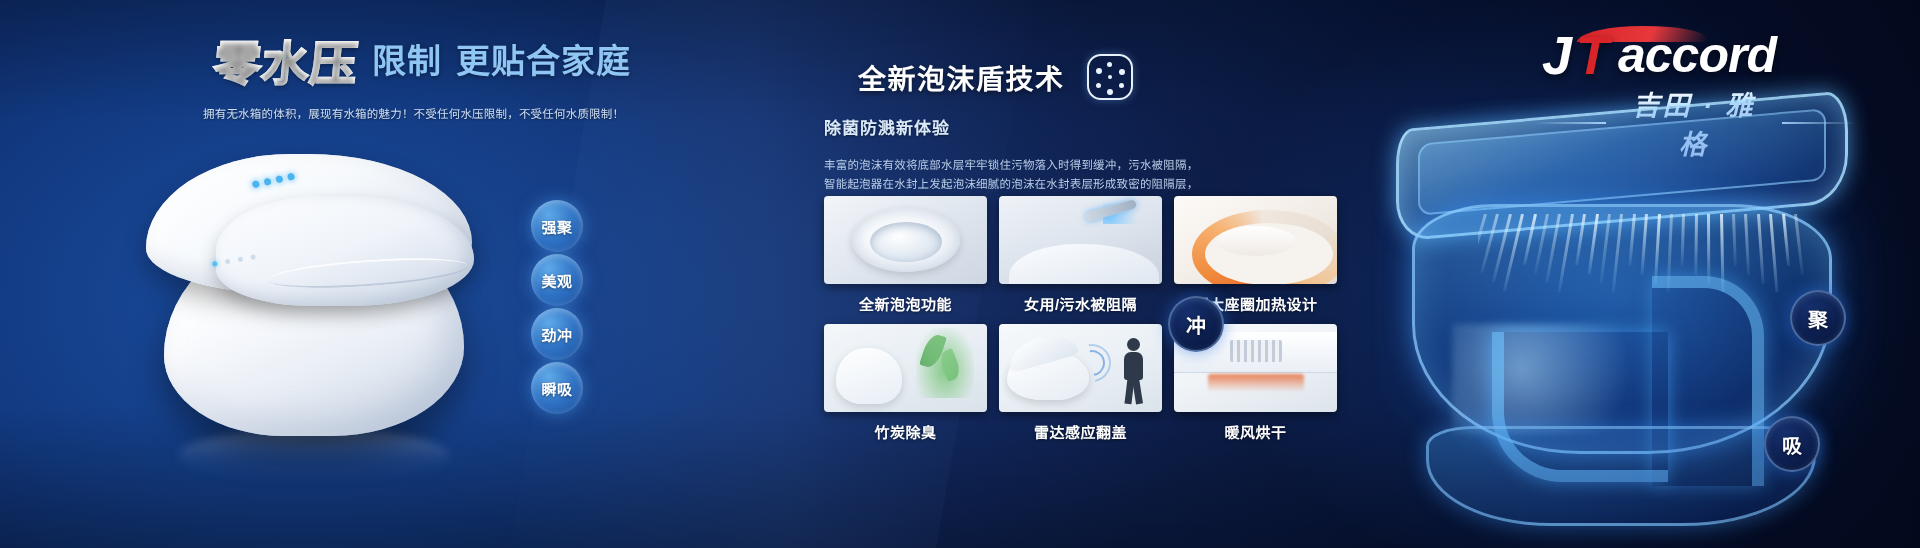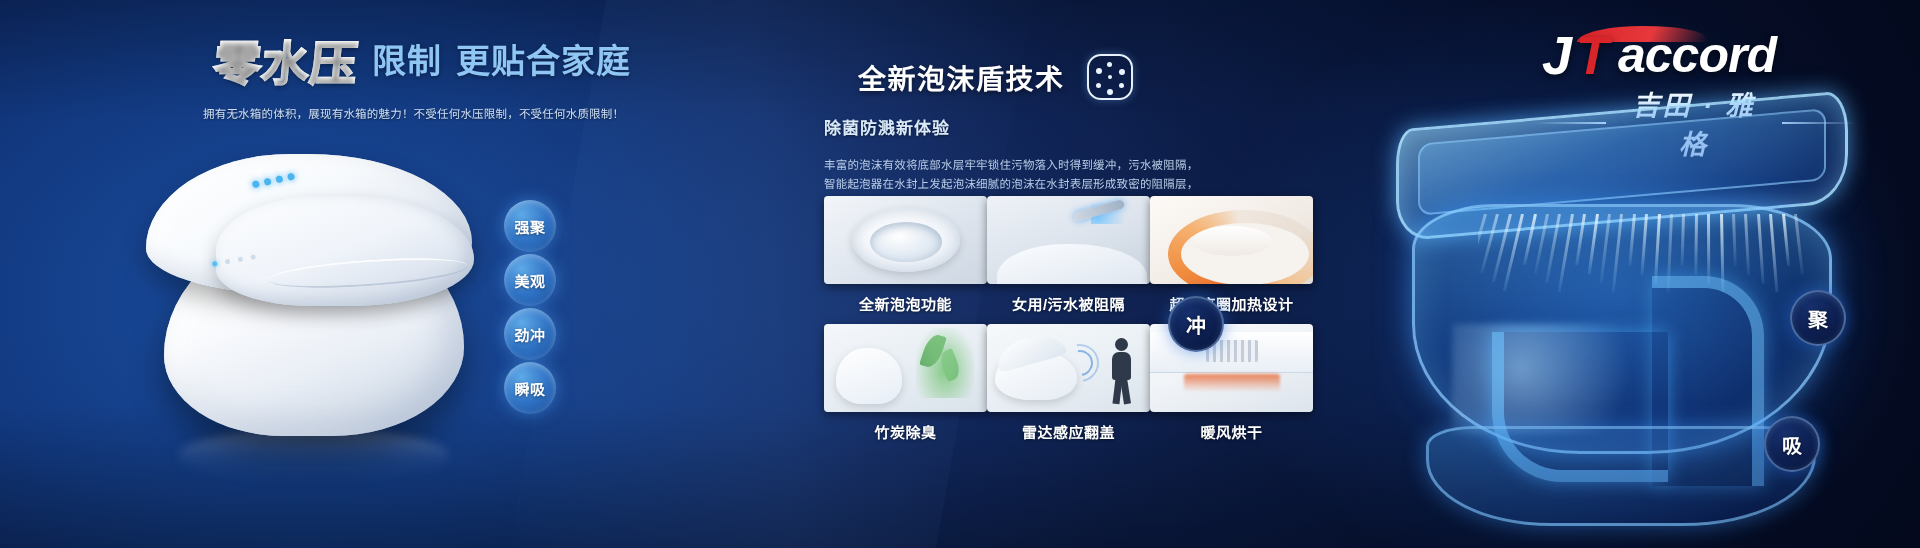--- a/index.html
+++ b/index.html
@@ -104,21 +104,21 @@
     background:linear-gradient(180deg, rgba(225,236,248,0.30) 0%, rgba(140,170,210,0.08) 55%, rgba(0,0,0,0) 100%);
     border-radius:50%; filter:blur(4px);
   }
   .pp-shadow {
     position:absolute; left:58px; top:292px; width:258px; height:22px;
     background:radial-gradient(ellipse at center, rgba(0,0,0,0.45) 0%, rgba(0,0,0,0) 72%);
     filter:blur(5px);
   }
 
   
-  #left-badges { position:absolute; left:504px; top:200px; width:64px; }
+  #left-badges { position:absolute; left:531px; top:200px; width:64px; }
   .lb {
     width:52px; height:52px; border-radius:50%; margin-bottom:2px;
     display:flex; align-items:center; justify-content:center;
     font-size:15px; font-weight:bold; color:#ffffff; letter-spacing:0.5px;
     background:radial-gradient(circle at 34% 28%, #5ea9e8 0%, #2f72c4 52%, #1d4d96 100%);
     box-shadow:0 0 16px rgba(70,150,235,0.55), inset 0 2px 6px rgba(255,255,255,0.35);
     text-shadow:0 1px 3px rgba(0,0,0,0.45);
   }
   .lb + .lb { margin-top:2px; }
 
@@ -145,21 +145,21 @@
 
   .mid-sub {
     margin-top:14px; font-size:17px; font-weight:bold; color:#dbeaf8; letter-spacing:1px;
     text-shadow:0 1px 3px rgba(0,0,0,0.45);
   }
   .mid-body { margin-top:17px; font-size:11.5px; line-height:1.62; color:#b9cde6; letter-spacing:0.2px; }
   .mid-body div { white-space:nowrap; }
 
   
   #feature-grid { position:absolute; left:0; top:196px; width:512px; }
-  .fg-row { display:flex; }
+  .fg-row { display:flex; gap:12px; }
   .fg-row + .fg-row { margin-top:10px; }
   .fg-cell { width:163px; }
   .fg-thumb {
     width:163px; height:88px; border-radius:4px; overflow:hidden; position:relative;
     box-shadow:0 3px 10px rgba(0,0,0,0.45);
     background:#e9eef4;
   }
   .fg-label {
     margin-top:9px; text-align:center; font-size:15px; font-weight:bold; color:#ffffff;
     letter-spacing:0.5px; text-shadow:0 1px 3px rgba(0,0,0,0.5);

